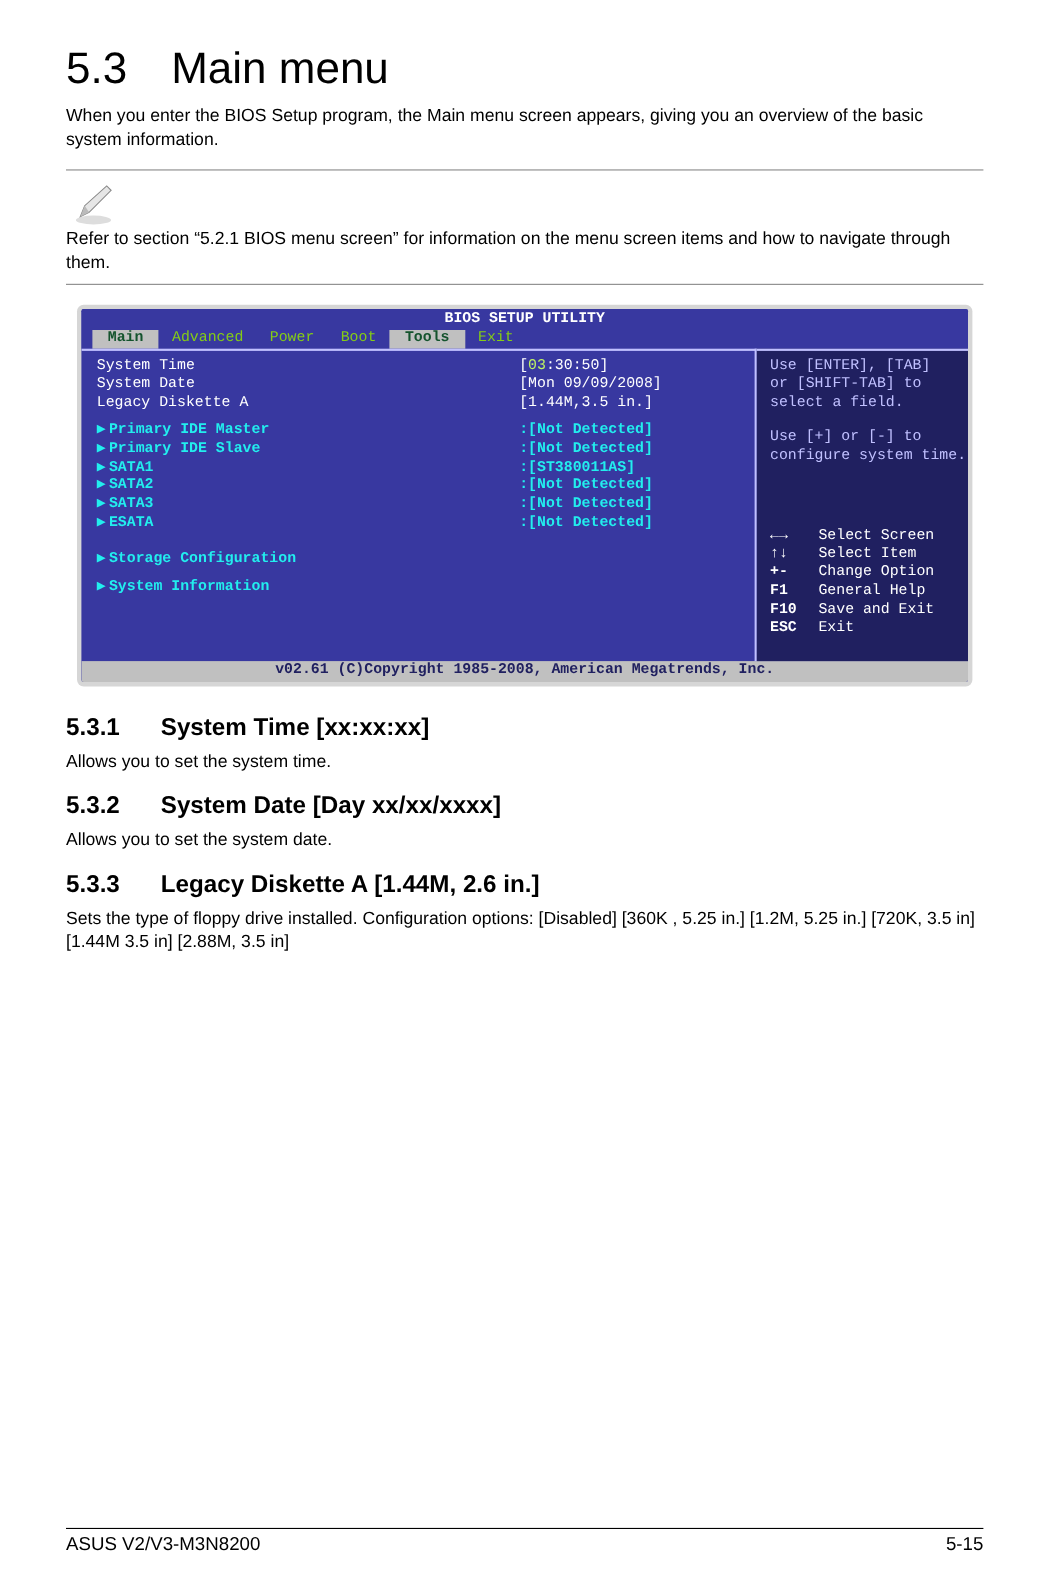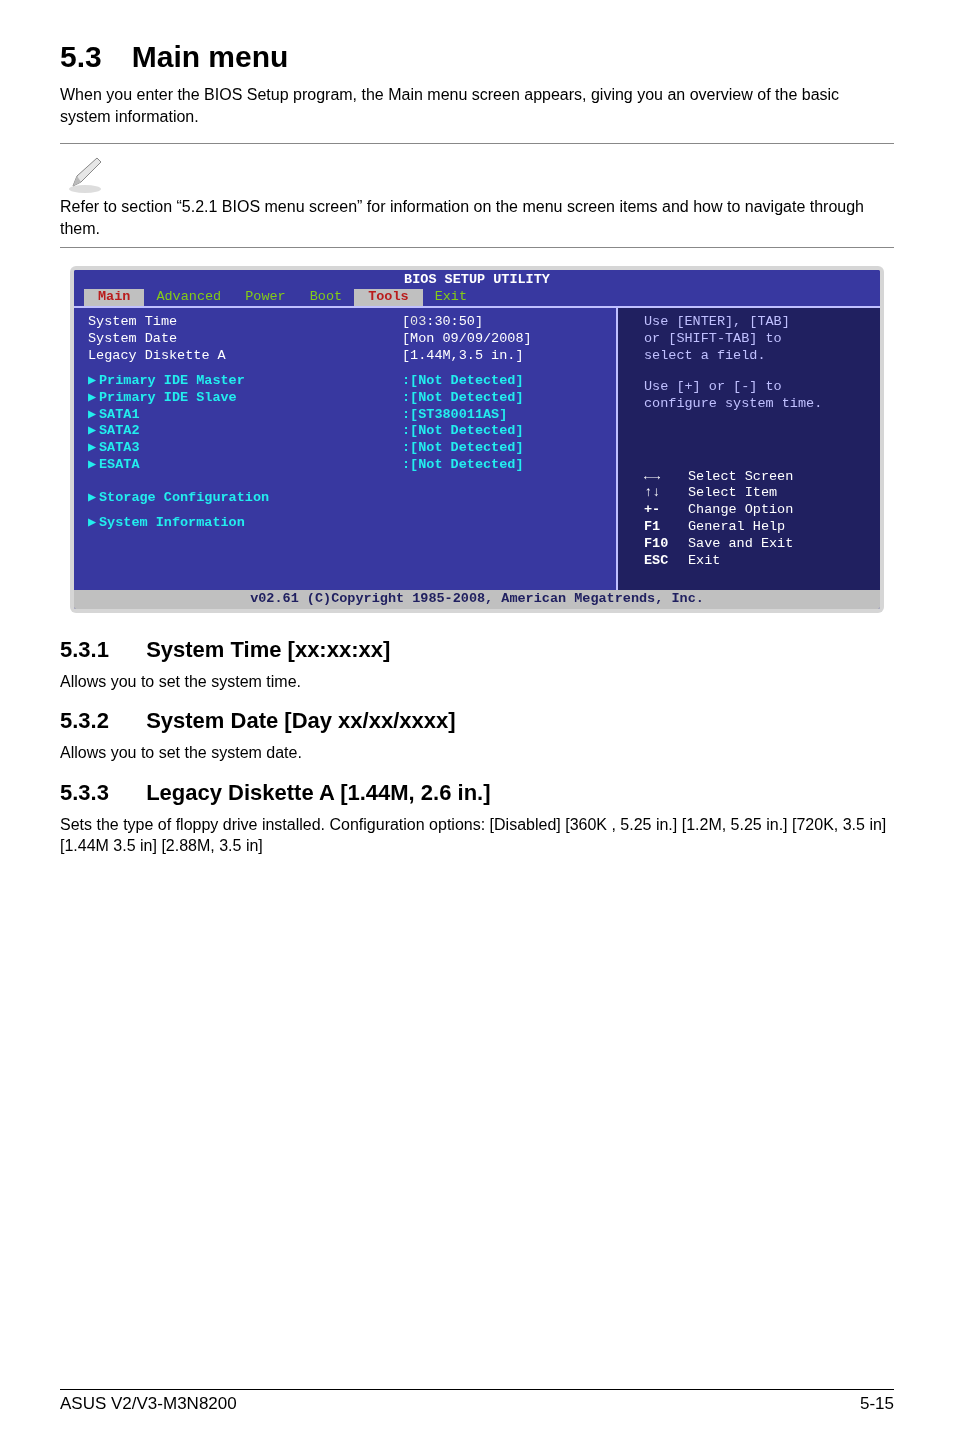--- a/index.html
+++ b/index.html
@@ -7,22 +7,22 @@
     font-family: Arial, Helvetica, sans-serif;
     background: #fff;
     color: #000;
     width: 954px;
     margin: 0 auto;
     padding: 40px 60px 20px 60px;
     min-height: 1438px;
     position: relative;
   }
   h1.main-title {
-    font-size: 30px;
-    font-weight: bold;
+    font-size: 40px;
+    font-weight: normal;
     margin-bottom: 10px;
   }
   p.body-text {
     font-size: 16px;
     line-height: 1.35;
     margin-bottom: 16px;
   }
   .note-block {
     display: flex;
     align-items: flex-start;
@@ -70,53 +70,53 @@
     display: flex;
     background: #3838a0;
     padding: 0 10px;
   }
   .bios-tab {
     color: #84cc16;
     padding: 0 14px;
   }
   .bios-tab.sel {
     background: #c0c0c0;
-    color: #b91c1c;
+    color: #14532d;
     font-weight: bold;
   }
   .bios-tab-p { padding: 0 12px; }
 
   .bios-body {
     display: flex;
   }
   .bios-left {
     flex: 1;
     border-top: 2px solid #c0c0ff;
     border-right: 2px solid #c0c0ff;
     padding: 6px 0 10px 0;
   }
   .bios-right {
-    width: 262px;
+    width: 192px;
     border-top: 2px solid #c0c0ff;
     background: #202060;
-    padding: 6px 26px;
+    padding: 6px 12px;
   }
   .bios-row {
     display: flex;
     padding: 0 14px;
     gap: 17px;
   }
   .bios-col-l { flex: 1; }
   .bios-col-r { width: 200px; }
   .sel-row .bios-col-l,
   .sel-row .bios-col-r,
   .sel-inline { color: #fff; }
   .sel-val { color: #fff; }
   .cyan { color: #22eeee; font-weight: bold; }
-  .yellow { color: #e5e5e5; }
+  .yellow { color: #bef264; }
   .tri { color: #22eeee; margin-right: 1px; display:inline-block; width:10px; }
   .bios-spacer { height: 8px; }
 
   .bios-right .help-line { color: #c0c0ff; white-space: nowrap; }
   .bios-right .hl-spacer { height: 14px; }
   .legend .row { display:flex; }
   .legend .sym { width:44px; color:#fff; font-weight:bold; }
   .legend .lab { color:#fff; font-weight:normal; }
 
   .bios-footer {

